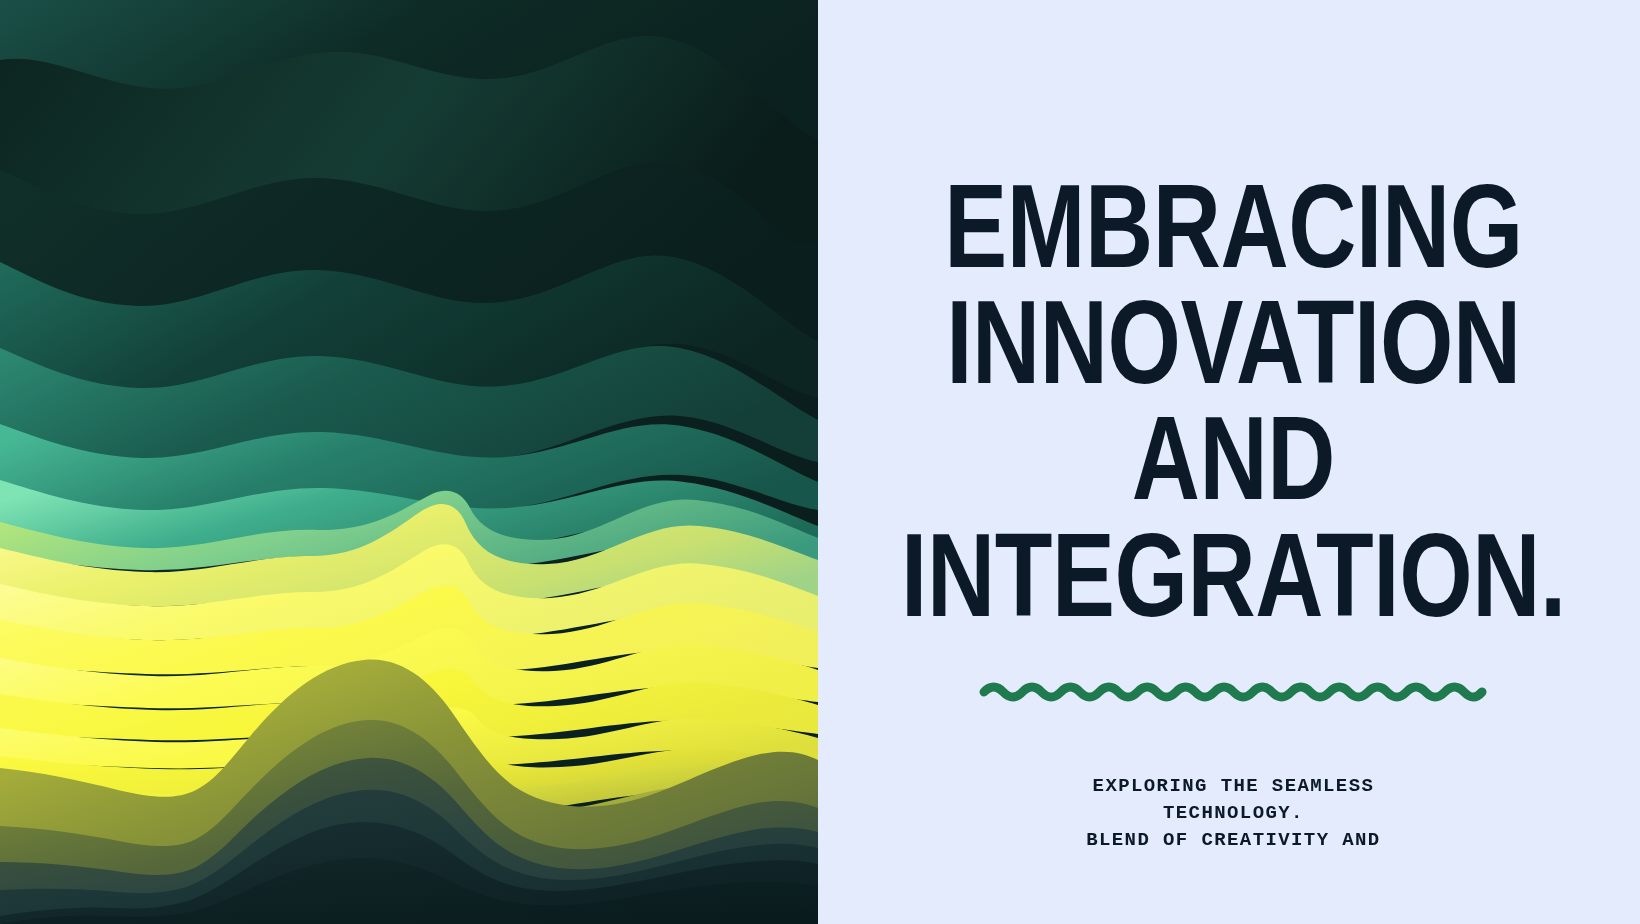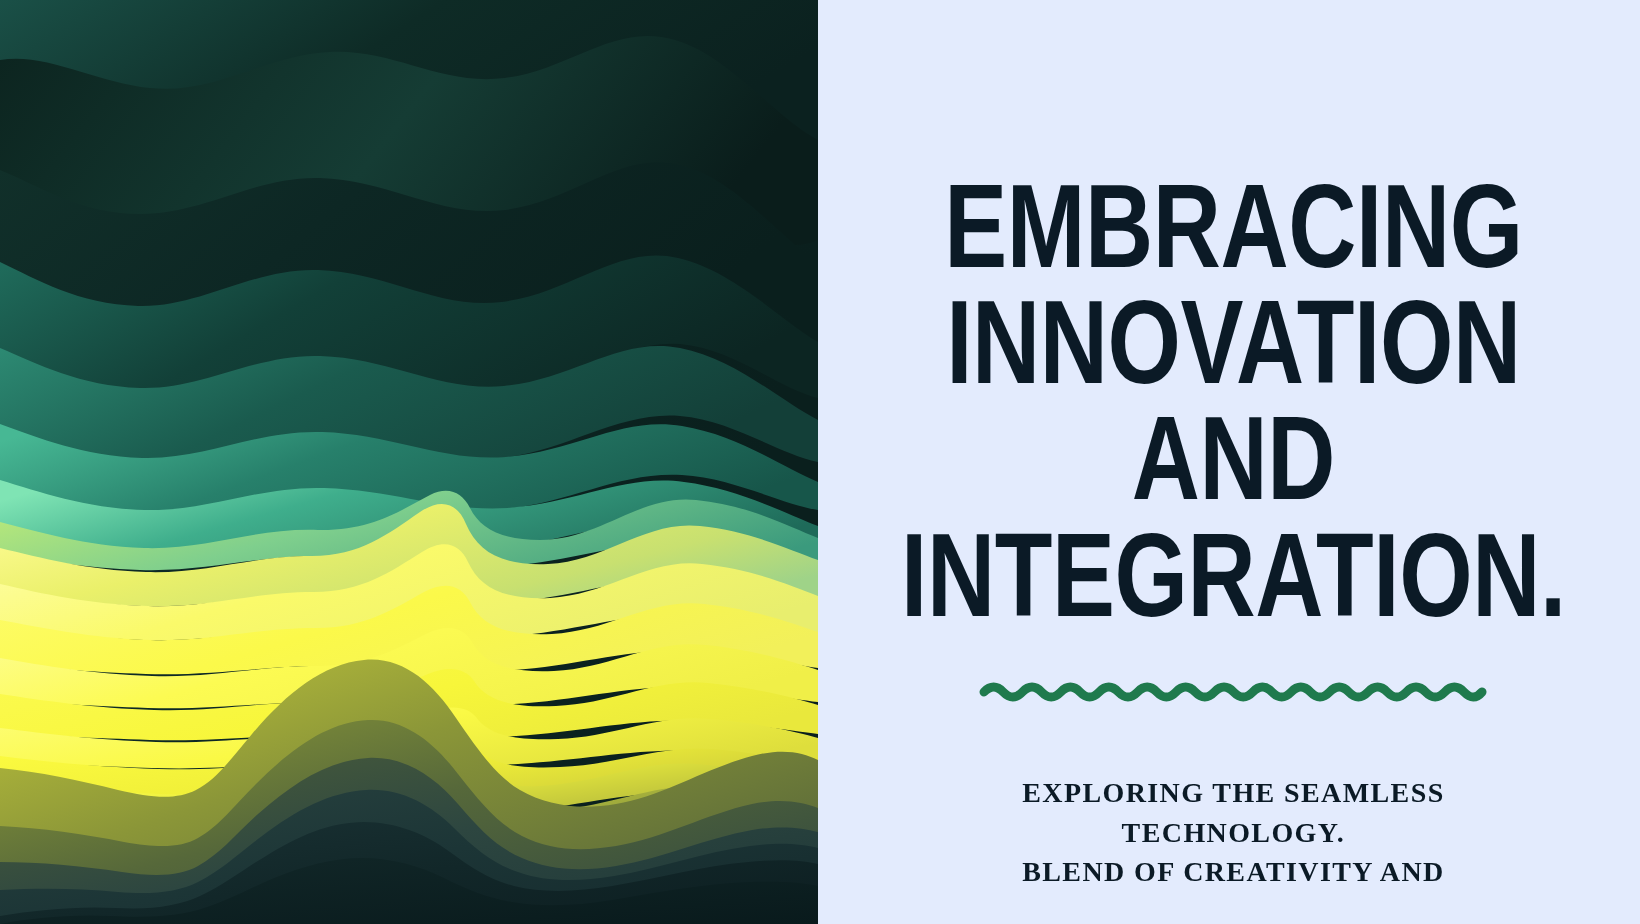--- a/index.html
+++ b/index.html
@@ -75,23 +75,23 @@
   .divider-wrap svg {
     display: block;
   }
 
   .subtitle {
     width: 520px;
     margin: 0;
     margin-top: 66px;
     text-align: center;
     color: #0b1a26;
-    font-family: Liberation Serif, serif;
+    font-family: Liberation Mono, monospace;
     font-weight: 700;
-    font-size: 28px;
+    font-size: 19px;
     line-height: 1.42;
     letter-spacing: 1.4px;
     text-transform: uppercase;
   }
   .subtitle .sub-line { display: block; white-space: nowrap; }
 </style>
 </head>
 <body>
 
 <div id="poster">

